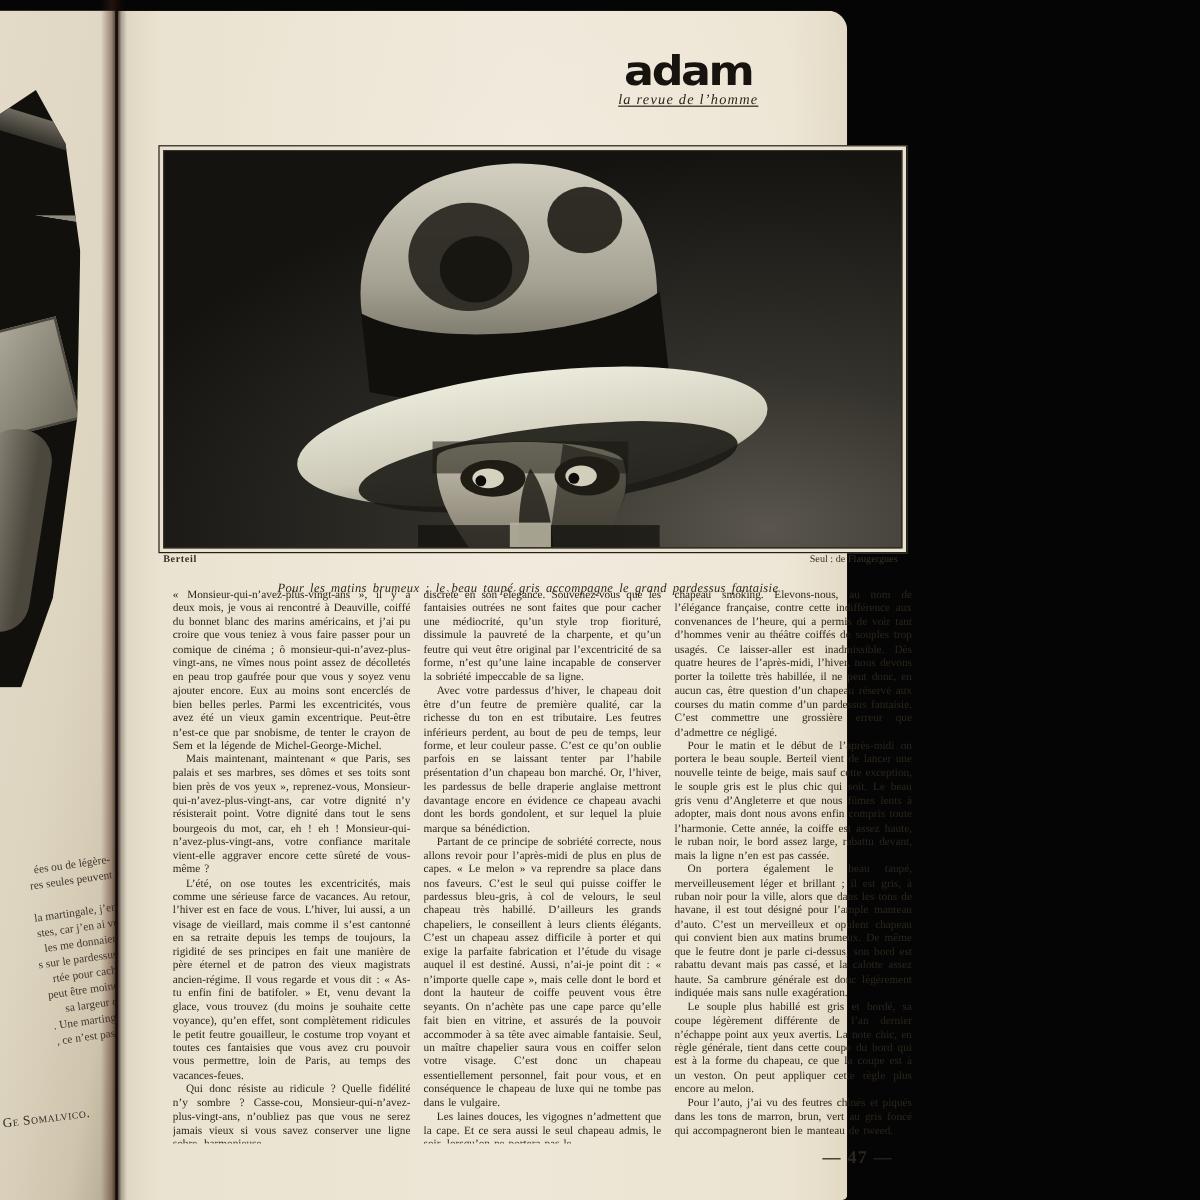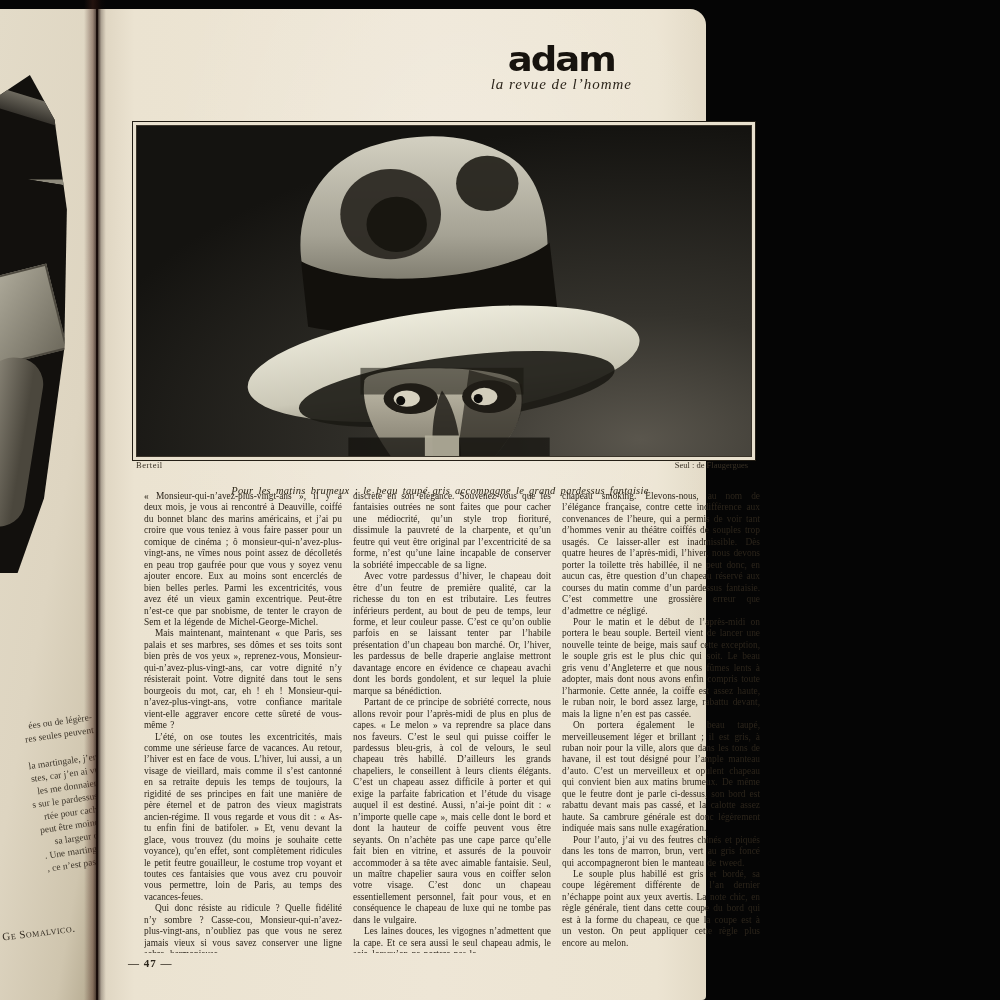--- a/index.html
+++ b/index.html
@@ -56,58 +56,59 @@
       linear-gradient(90deg,#ddd3bf 0%,#ebe3d1 6%,#eee6d6 55%,#ece4d2 92%,#e2d9c5 100%);
     border-top-right-radius:16px;border-bottom-right-radius:4px;
   }
   .brand{position:absolute;top:36px;right:74px;text-align:center;}
   .brand-logo{
     font-family:"DejaVu Sans", sans-serif;font-weight:bold;
     font-size:37px;line-height:30px;letter-spacing:-2px;color:#17130e;
     transform:scaleY(.92);
   }
   .brand-tagline{
-    font-style:italic;font-size:15px;color:#2c251b;letter-spacing:1px;
+    font-style:italic;font-size:12px;color:#2c251b;letter-spacing:1px;
     margin-top:1px;text-align:right;
     font-family:"Liberation Serif", serif;
+    text-decoration:underline;
   }
   .page-title{
     position:absolute;top:78px;left:56px;width:640px;
     font-weight:bold;font-size:20px;color:#16120d;
     letter-spacing:2px;word-spacing:13px;white-space:nowrap;
   }
   .page-title .dot{display:inline-block;margin-left:10px;font-size:24px;line-height:10px;}
   
   .photo-frame{
     position:absolute;left:34px;top:112px;width:616px;height:332px;
     border:1px solid #241f16;padding:3px;box-sizing:content-box;background:#e9e1cf;
   }
   .photo-inner{width:100%;height:100%;border:1px solid #3a342a;box-sizing:border-box;background:#151411;}
   .photo-inner svg{display:block;width:100%;height:100%;}
   .credits{position:absolute;left:36px;top:451px;width:616px;font-size:8.5px;color:#3a3226;}
-  .credit-left{position:absolute;left:2px;top:0;font-weight:normal;letter-spacing:.5px;}
+  .credit-left{position:absolute;left:2px;top:0;font-weight:bold;letter-spacing:.5px;}
   .credit-right{position:absolute;right:2px;top:0;}
   .caption{
     position:absolute;left:34px;top:476px;width:616px;text-align:center;
     font-style:italic;font-size:10.5px;color:#2e2819;letter-spacing:.3px;word-spacing:2px;
   }
   
   .columns{
     position:absolute;left:46px;top:482px;width:616px;height:462px;
     display:flex;gap:11px;
   }
   .col{width:198px;overflow:hidden;}
   .para{
     margin:0;font-size:9.4px;line-height:11.45px;color:#2c251b;
     text-align:justify;text-indent:11px;word-spacing:1px;
   }
   .para.noindent{text-indent:0;}
   .page-number{
-    position:absolute;left:30px;top:948px;width:616px;text-align:left;
-    font-size:11px;font-weight:bold;color:#2c261c;letter-spacing:1px;
+    position:absolute;left:30px;top:948px;width:616px;text-align:right;
+    font-size:15px;font-weight:bold;color:#2c261c;letter-spacing:1px;
   }
 </style>
 </head>
 <body>
 
 <div class="left-page">
   <div class="lp-art">
     <div class="lp-dark">
       <div class="lp-band"></div>
       <div class="lp-wedge"></div>
@@ -215,19 +216,19 @@
     <div class="col">
         <p class="para noindent">discrète en son élégance. Souvenez-vous que les fantaisies outrées ne sont faites que pour cacher une médiocrité, qu’un style trop fiorituré, dissimule la pauvreté de la charpente, et qu’un feutre qui veut être original par l’excentricité de sa forme, n’est qu’une laine incapable de conserver la sobriété impeccable de sa ligne.</p>
         <p class="para">Avec votre pardessus d’hiver, le chapeau doit être d’un feutre de première qualité, car la richesse du ton en est tributaire. Les feutres inférieurs perdent, au bout de peu de temps, leur forme, et leur couleur passe. C’est ce qu’on oublie parfois en se laissant tenter par l’habile présentation d’un chapeau bon marché. Or, l’hiver, les pardessus de belle draperie anglaise mettront davantage encore en évidence ce chapeau avachi dont les bords gondolent, et sur lequel la pluie marque sa bénédiction.</p>
         <p class="para">Partant de ce principe de sobriété correcte, nous allons revoir pour l’après-midi de plus en plus de capes. « Le melon » va reprendre sa place dans nos faveurs. C’est le seul qui puisse coiffer le pardessus bleu-gris, à col de velours, le seul chapeau très habillé. D’ailleurs les grands chapeliers, le conseillent à leurs clients élégants. C’est un chapeau assez difficile à porter et qui exige la parfaite fabrication et l’étude du visage auquel il est destiné. Aussi, n’ai-je point dit : « n’importe quelle cape », mais celle dont le bord et dont la hauteur de coiffe peuvent vous être seyants. On n’achète pas une cape parce qu’elle fait bien en vitrine, et assurés de la pouvoir accommoder à sa tête avec aimable fantaisie. Seul, un maître chapelier saura vous en coiffer selon votre visage. C’est donc un chapeau essentiellement personnel, fait pour vous, et en conséquence le chapeau de luxe qui ne tombe pas dans le vulgaire.</p>
         <p class="para">Les laines douces, les vigognes n’admettent que la cape. Et ce sera aussi le seul chapeau admis, le soir, lorsqu’on ne portera pas le</p>
       </div>
     <div class="col">
         <p class="para noindent">chapeau smoking. Elevons-nous, au nom de l’élégance française, contre cette indifférence aux convenances de l’heure, qui a permis de voir tant d’hommes venir au théâtre coiffés de souples trop usagés. Ce laisser-aller est inadmissible. Dès quatre heures de l’après-midi, l’hiver, nous devons porter la toilette très habillée, il ne peut donc, en aucun cas, être question d’un chapeau réservé aux courses du matin comme d’un pardessus fantaisie. C’est commettre une grossière erreur que d’admettre ce négligé.</p>
         <p class="para">Pour le matin et le début de l’après-midi on portera le beau souple. Berteil vient de lancer une nouvelle teinte de beige, mais sauf cette exception, le souple gris est le plus chic qui soit. Le beau gris venu d’Angleterre et que nous fûmes lents à adopter, mais dont nous avons enfin compris toute l’harmonie. Cette année, la coiffe est assez haute, le ruban noir, le bord assez large, rabattu devant, mais la ligne n’en est pas cassée.</p>
         <p class="para">On portera également le beau taupé, merveilleusement léger et brillant ; il est gris, à ruban noir pour la ville, alors que dans les tons de havane, il est tout désigné pour l’ample manteau d’auto. C’est un merveilleux et opulent chapeau qui convient bien aux matins brumeux. De même que le feutre dont je parle ci-dessus, son bord est rabattu devant mais pas cassé, et la calotte assez haute. Sa cambrure générale est donc légèrement indiquée mais sans nulle exagération.</p>
+        <p class="para">Le souple plus habillé est gris et bordé, sa coupe légèrement différente de l’an dernier n’échappe point aux yeux avertis. La note chic, en règle générale, tient dans cette coupe du bord qui est à la forme du chapeau, ce que la coupe est à un veston. On peut appliquer cette règle plus encore au melon.</p>
         <p class="para">Pour l’auto, j’ai vu des feutres chinés et piqués dans les tons de marron, brun, vert au gris foncé qui accompagneront bien le manteau de tweed.</p>
-        <p class="para">Le souple plus habillé est gris et bordé, sa coupe légèrement différente de l’an dernier n’échappe point aux yeux avertis. La note chic, en règle générale, tient dans cette coupe du bord qui est à la forme du chapeau, ce que la coupe est à un veston. On peut appliquer cette règle plus encore au melon.</p>
       </div>
   </div>
 
   <div class="page-number">— 47 —</div>
 </div>
 
 </body></html>

